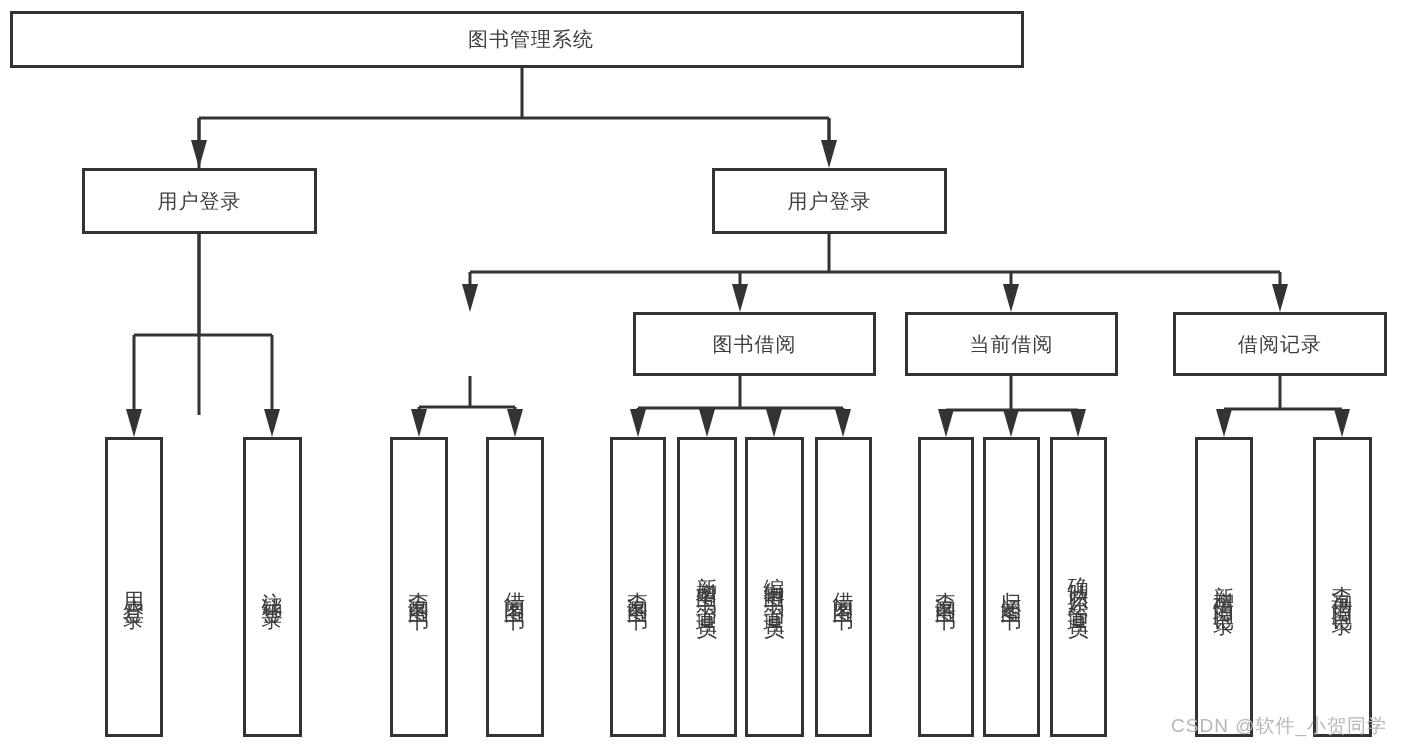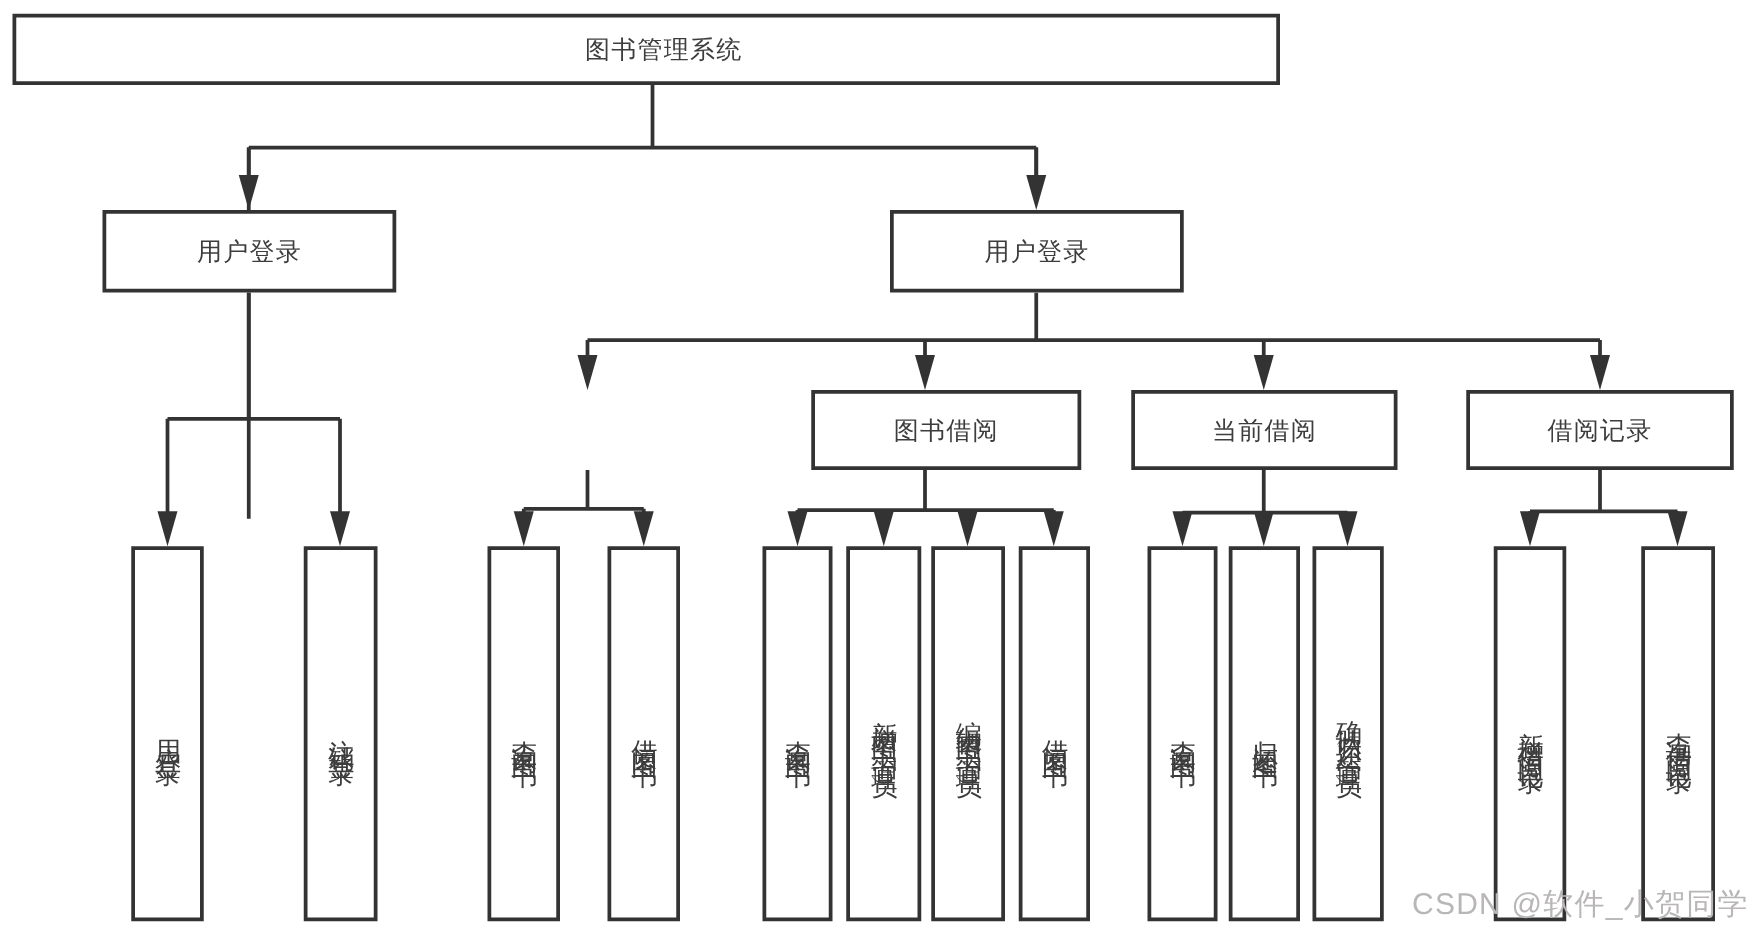--- a/index.html
+++ b/index.html
@@ -13,22 +13,22 @@
     border:3px solid #333333;color:#3d3d3d;z-index:2;
     display:flex;align-items:center;justify-content:center;
     font-size:20px;letter-spacing:1px;
   }
   .leaf{
     writing-mode:vertical-rl;text-orientation:mixed;
     font-size:21px;letter-spacing:6px;line-height:1;
     padding:8px 0;
   }
   .watermark{
-    position:absolute;right:6px;bottom:8px;z-index:5;
-    font-size:24px;color:#b9b6b6;letter-spacing:1px;white-space:nowrap;
+    position:absolute;right:18px;bottom:8px;z-index:5;
+    font-size:19px;color:#b9b6b6;letter-spacing:1px;white-space:nowrap;
   }
 </style>
 </head>
 <body>
 
 <div class="canvas">
 
   <svg class="connectors" viewBox="0 0 1405 747" xmlns="http://www.w3.org/2000/svg">
     <g stroke="#333333" stroke-width="3" fill="none">
 
@@ -74,21 +74,21 @@
       <polygon points="1224,437 1216,409 1232,409"></polygon>
       <polygon points="1342,437 1334,409 1350,409"></polygon>
     </g>
   </svg>
 
   <div class="node" style="left:10px;top:11px;width:1014px;height:57px;padding-left:28px;">图书管理系统</div>
 
   <div class="node" style="left:82px;top:168px;width:235px;height:66px;">用户登录</div>
   <div class="node" style="left:712px;top:168px;width:235px;height:66px;">用户登录</div>
 
-  <div class="node" style="left:633px;top:312px;width:216px;height:64px;margin-left:16px;">图书借阅</div>
+  <div class="node" style="left:633px;top:312px;width:243px;height:64px;">图书借阅</div>
   <div class="node" style="left:905px;top:312px;width:213px;height:64px;">当前借阅</div>
   <div class="node" style="left:1173px;top:312px;width:214px;height:64px;">借阅记录</div>
 
   <div class="node leaf" style="left:105px;top:437px;width:58px;height:300px;">用户登录</div>
   <div class="node leaf" style="left:243px;top:437px;width:59px;height:300px;">注销登录</div>
 
   <div class="node leaf" style="left:390px;top:437px;width:58px;height:300px;">查询图书</div>
   <div class="node leaf" style="left:486px;top:437px;width:58px;height:300px;">借阅图书</div>
 
   <div class="node leaf" style="left:610px;top:437px;width:56px;height:300px;">查询图书</div>

